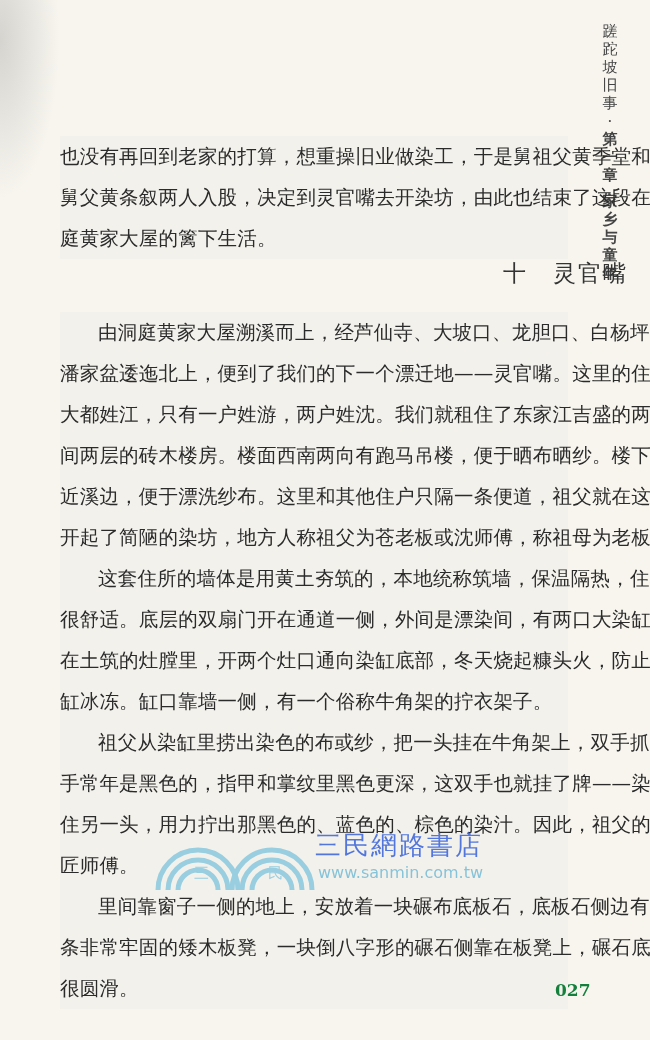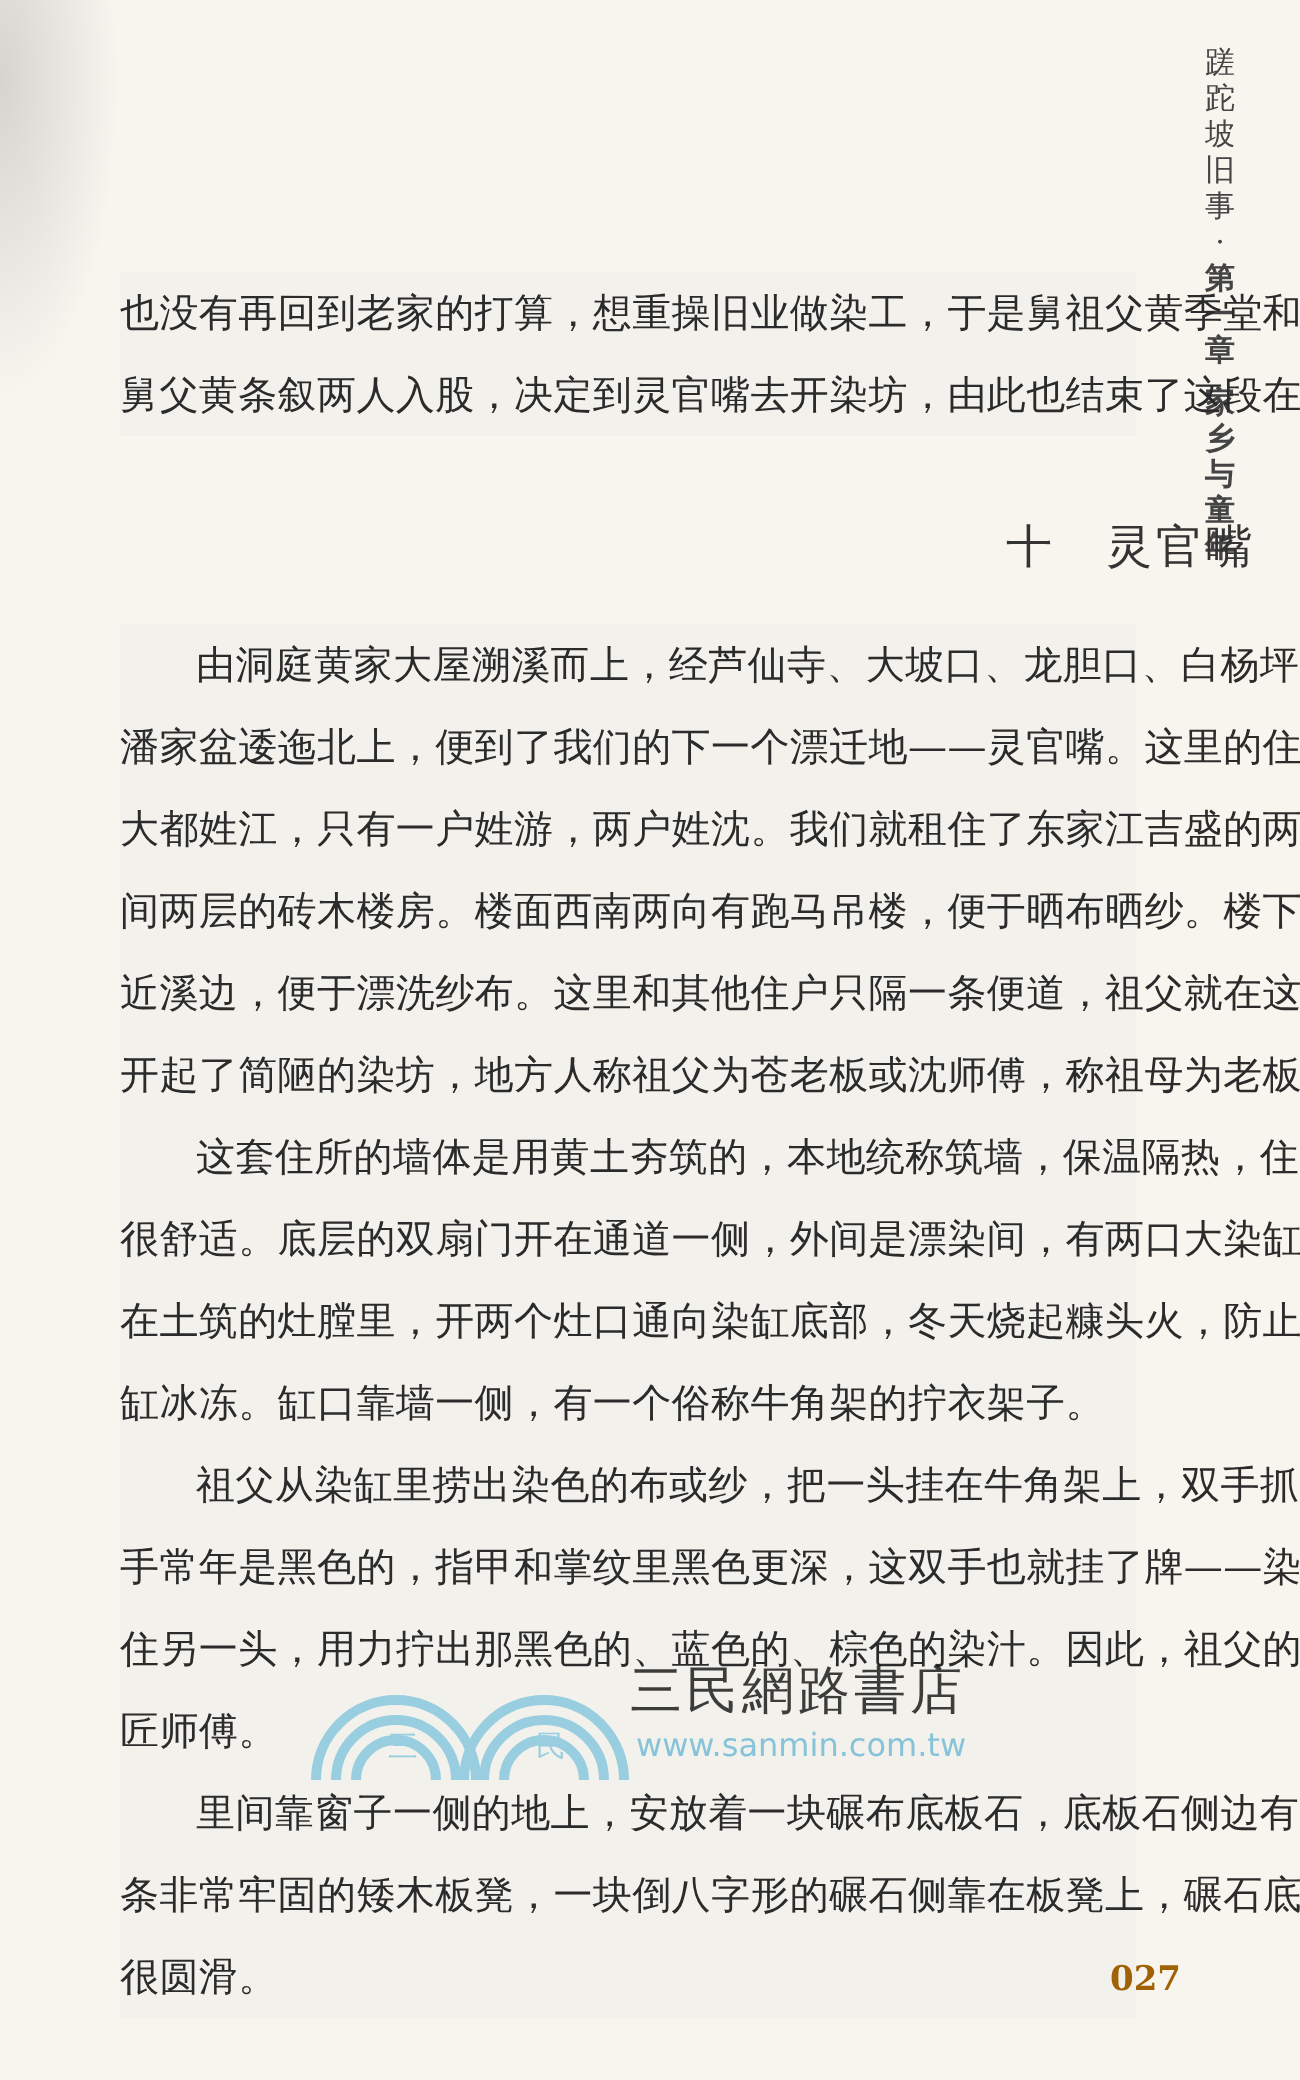--- a/index.html
+++ b/index.html
@@ -25,27 +25,27 @@
     position:absolute; left:0; width:628px; top:258px; text-align:right;
     font-size:23px; letter-spacing:2px; color:#333;
   }
   .running-head {
     position:absolute; left:598px; top:22px; width:24px;
     font-size:15px; line-height:18px; color:#444; text-align:center;
   }
   .running-head .ch { display:block; }
   .running-head .bold { font-weight:bold; }
   .page-num {
-    position:absolute; left:555px; top:980px; font-size:17px; color:#a16207; font-weight:bold;
+    position:absolute; left:555px; top:980px; font-size:17px; color:#15803d; font-weight:bold;
   }
   .watermark {
     position:absolute; left:150px; top:830px; width:360px; height:60px; pointer-events:none; opacity:0.75;
   }
   .wm-arcs { position:absolute; left:0; top:0; }
-  .wm-cn { position:absolute; left:165px; top:-2px; font-size:26px; color:#000000; letter-spacing:2px; font-family:"DejaVu Sans", sans-serif; }
+  .wm-cn { position:absolute; left:165px; top:-2px; font-size:26px; color:#1d4ed8; letter-spacing:2px; font-family:"DejaVu Sans", sans-serif; }
   .wm-url { position:absolute; left:168px; top:33px; font-size:16px; color:#62b4d4; font-family:"DejaVu Sans", sans-serif; }
   .wm-san { position:absolute; left:44px; top:34px; font-size:15px; color:#7cc3de; }
   .wm-min { position:absolute; left:118px; top:34px; font-size:15px; color:#7cc3de; }
 </style>
 </head>
 <body>
 
 <div class="shadow-left"></div>
 
 <div class="running-head">
@@ -68,20 +68,21 @@
       <span class="ch">乡</span>
       <span class="ch">与</span>
       <span class="ch">童</span>
       <span class="ch">年</span>
     </span>
 </div>
 
 <div class="text-block" style="top:136px;">
   <div class="line">也没有再回到老家的打算，想重操旧业做染工，于是舅祖父黄季堂和堂</div>
   <div class="line">舅父黄条叙两人入股，决定到灵官嘴去开染坊，由此也结束了这段在洞</div>
+  <div class="line">庭黄家大屋的篱下生活。</div>
 </div>
 
 <div class="chapter-title">十　灵官嘴</div>
 
 <div class="text-block" style="top:312px;">
   <div>
     <div class="line indent">由洞庭黄家大屋溯溪而上，经芦仙寺、大坡口、龙胆口、白杨坪、</div>
     <div class="line">潘家盆逶迤北上，便到了我们的下一个漂迁地——灵官嘴。这里的住户</div>
     <div class="line">大都姓江，只有一户姓游，两户姓沈。我们就租住了东家江吉盛的两大</div>
     <div class="line">间两层的砖木楼房。楼面西南两向有跑马吊楼，便于晒布晒纱。楼下靠</div>

